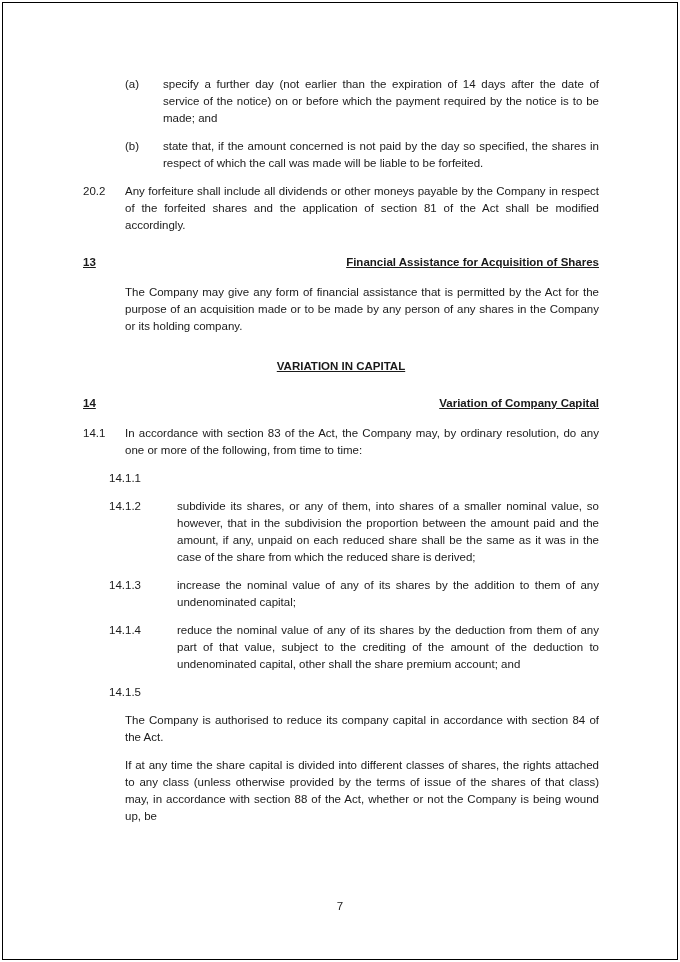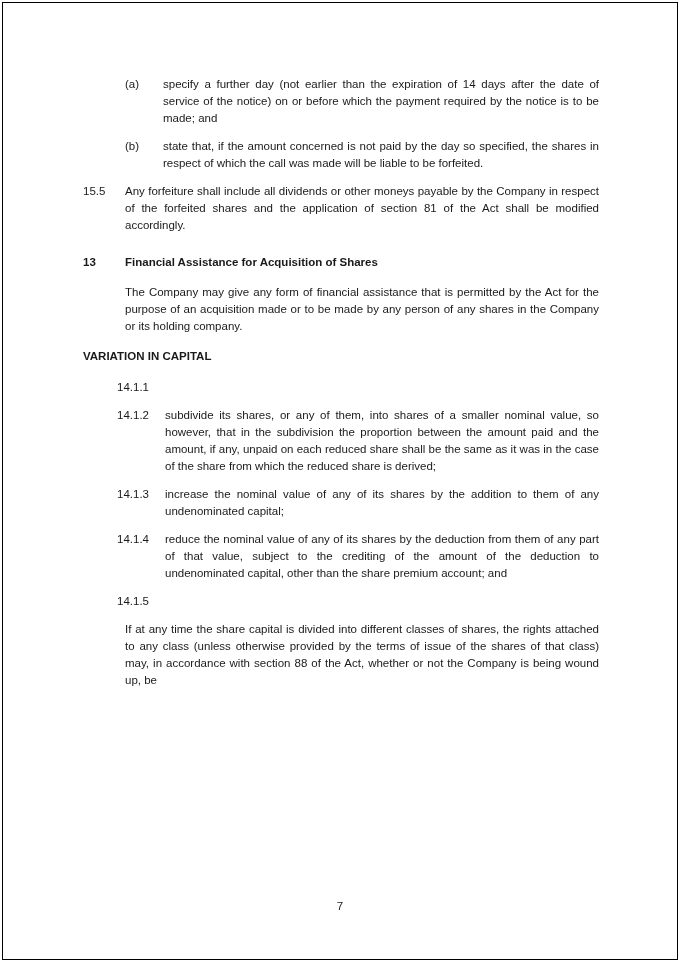--- a/index.html
+++ b/index.html
@@ -32,32 +32,34 @@
   }
   .num {
     flex: 0 0 42px;
   }
   .txt {
     flex: 1;
     text-align: justify;
   }
   .lvl2 { margin-left: 42px; }
   .lvl2 .num { flex: 0 0 38px; }
-  .lvl3 { margin-left: 34px; }
+  .lvl3 { margin-left: 26px; gap: 20px; }
   .lvl3 .num { flex: 0 0 48px; }
-  .heading { margin-top: 20px; margin-bottom: 13px; }
+  .heading { margin-top: 20px; margin-bottom: 13px; text-decoration: underline; }
   .heading .num, .heading .txt { font-weight: bold; }
-  .heading .txt { text-align: left; }
+  .heading .txt { text-align: right; }
   .para {
     margin: 8px 0 11px 42px;
     text-align: justify;
   }
   .center-head {
+    text-align: center;
     font-weight: bold;
-    margin: 13px 0 14px 0;
+    margin: 23px 0 14px 0;
+    text-decoration: underline;
   }
   .footer {
     position: absolute;
     bottom: 44px;
     left: 0;
     right: 0;
     text-align: center;
     font-size: 11.5px;
     line-height: 17px;
   }
@@ -72,59 +74,68 @@
       <span class="num">(a)</span>
       <span class="txt">specify a further day (not earlier than the expiration of 14 days after the date of service of the notice) on or before which the payment required by the notice is to be made; and</span>
     </div>
 
     <div class="item lvl2">
       <span class="num">(b)</span>
       <span class="txt">state that, if the amount concerned is not paid by the day so specified, the shares in respect of which the call was made will be liable to be forfeited.</span>
     </div>
 
     <div class="item">
-      <span class="num">15.5</span>
+      <span class="num">20.2</span>
       <span class="txt">Any forfeiture shall include all dividends or other moneys payable by the Company in respect of the forfeited shares and the application of section 81 of the Act shall be modified accordingly.</span>
     </div>
 
     <div class="item heading">
       <span class="num">13</span>
       <span class="txt">Financial Assistance for Acquisition of Shares</span>
     </div>
 
     <p class="para">The Company may give any form of financial assistance that is permitted by the Act for the purpose of an acquisition made or to be made by any person of any shares in the Company or its holding company.</p>
 
     <div class="center-head">VARIATION IN CAPITAL</div>
 
+    <div class="item heading">
+      <span class="num">14</span>
+      <span class="txt">Variation of Company Capital</span>
+    </div>
 
+    <div class="item">
+      <span class="num">14.1</span>
+      <span class="txt">In accordance with section 83 of the Act, the Company may, by ordinary resolution, do any one or more of the following, from time to time:</span>
+    </div>
 
     <div class="item lvl3">
       <span class="num">14.1.1</span>
     </div>
 
     <div class="item lvl3">
       <span class="num">14.1.2</span>
       <span class="txt">subdivide its shares, or any of them, into shares of a smaller nominal value, so however, that in the subdivision the proportion between the amount paid and the amount, if any, unpaid on each reduced share shall be the same as it was in the case of the share from which the reduced share is derived;</span>
     </div>
 
     <div class="item lvl3">
       <span class="num">14.1.3</span>
       <span class="txt">increase the nominal value of any of its shares by the addition to them of any undenominated capital;</span>
     </div>
 
     <div class="item lvl3">
       <span class="num">14.1.4</span>
-      <span class="txt">reduce the nominal value of any of its shares by the deduction from them of any part of that value, subject to the crediting of the amount of the deduction to undenominated capital, other than the share premium account; and</span>
+      <span class="txt">reduce the nominal value of any of its shares by the deduction from them of any part of that value, subject to the crediting of the amount of the deduction to undenominated capital, other shall the share premium account; and</span>
     </div>
 
     <div class="item lvl3">
       <span class="num">14.1.5</span>
     </div>
 
 
+    <p class="para">The Company is authorised to reduce its company capital in accordance with section 84 of the Act.</p>
 
 
     <p class="para">If at any time the share capital is divided into different classes of shares, the rights attached to any class (unless otherwise provided by the terms of issue of the shares of that class) may, in accordance with section 88 of the Act, whether or not the Company is being wound up, be</p>
 
   </div>
 
   <div class="footer">7</div>
 </div>
 
 </body></html>

